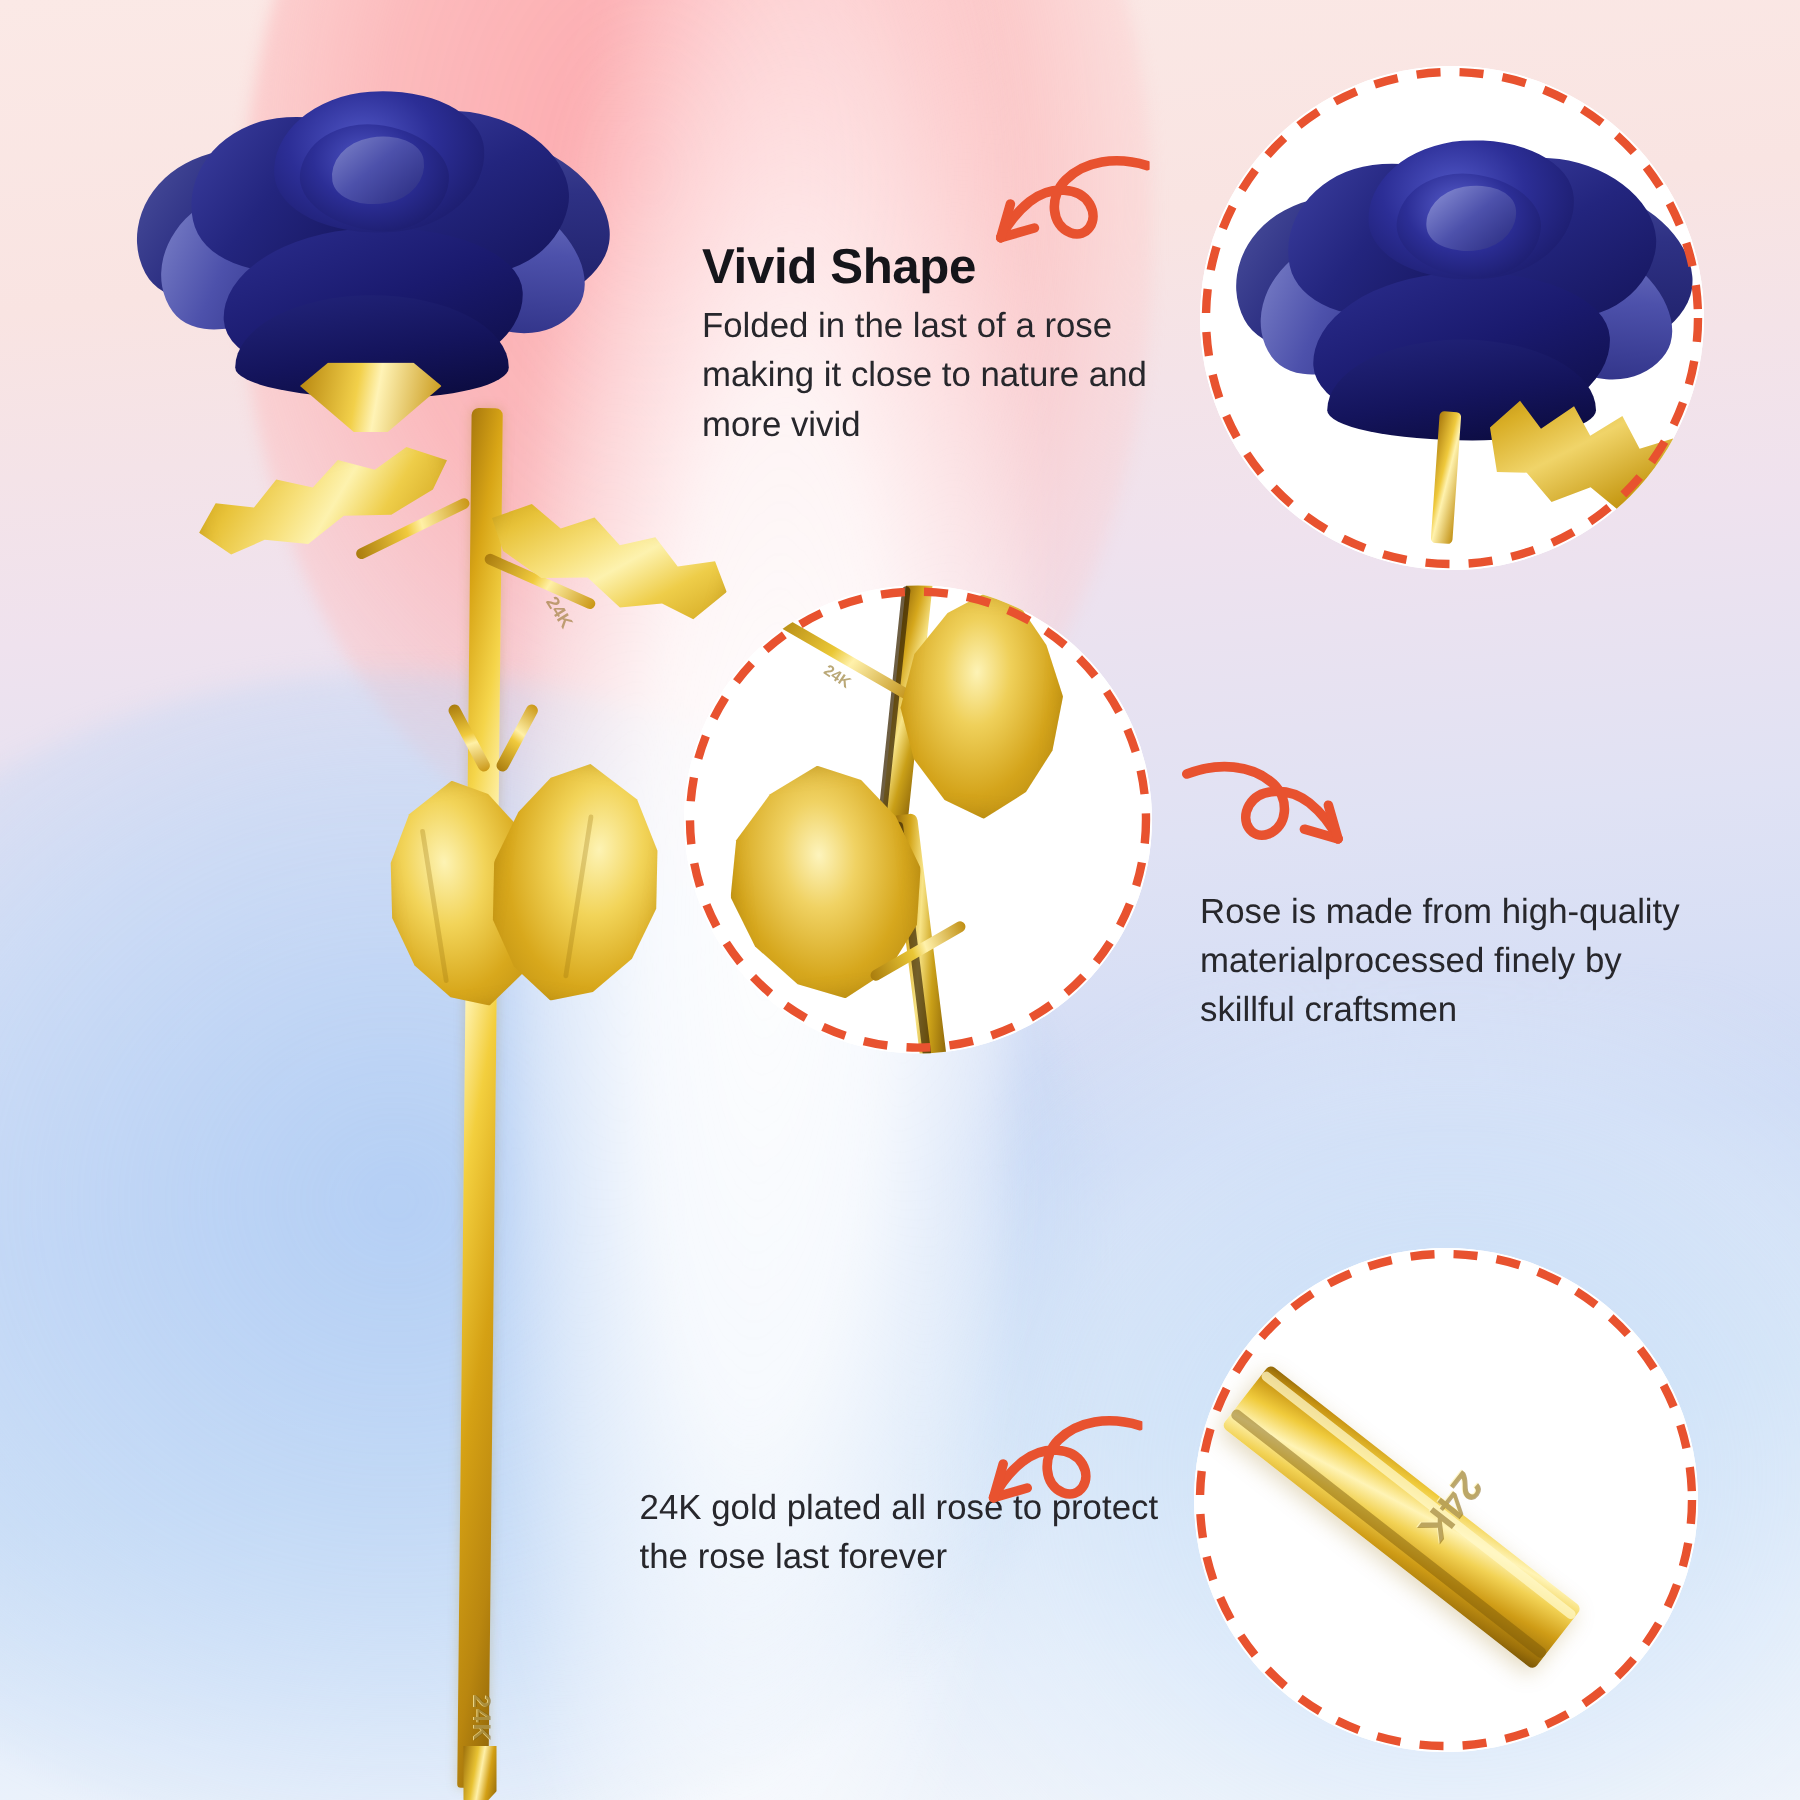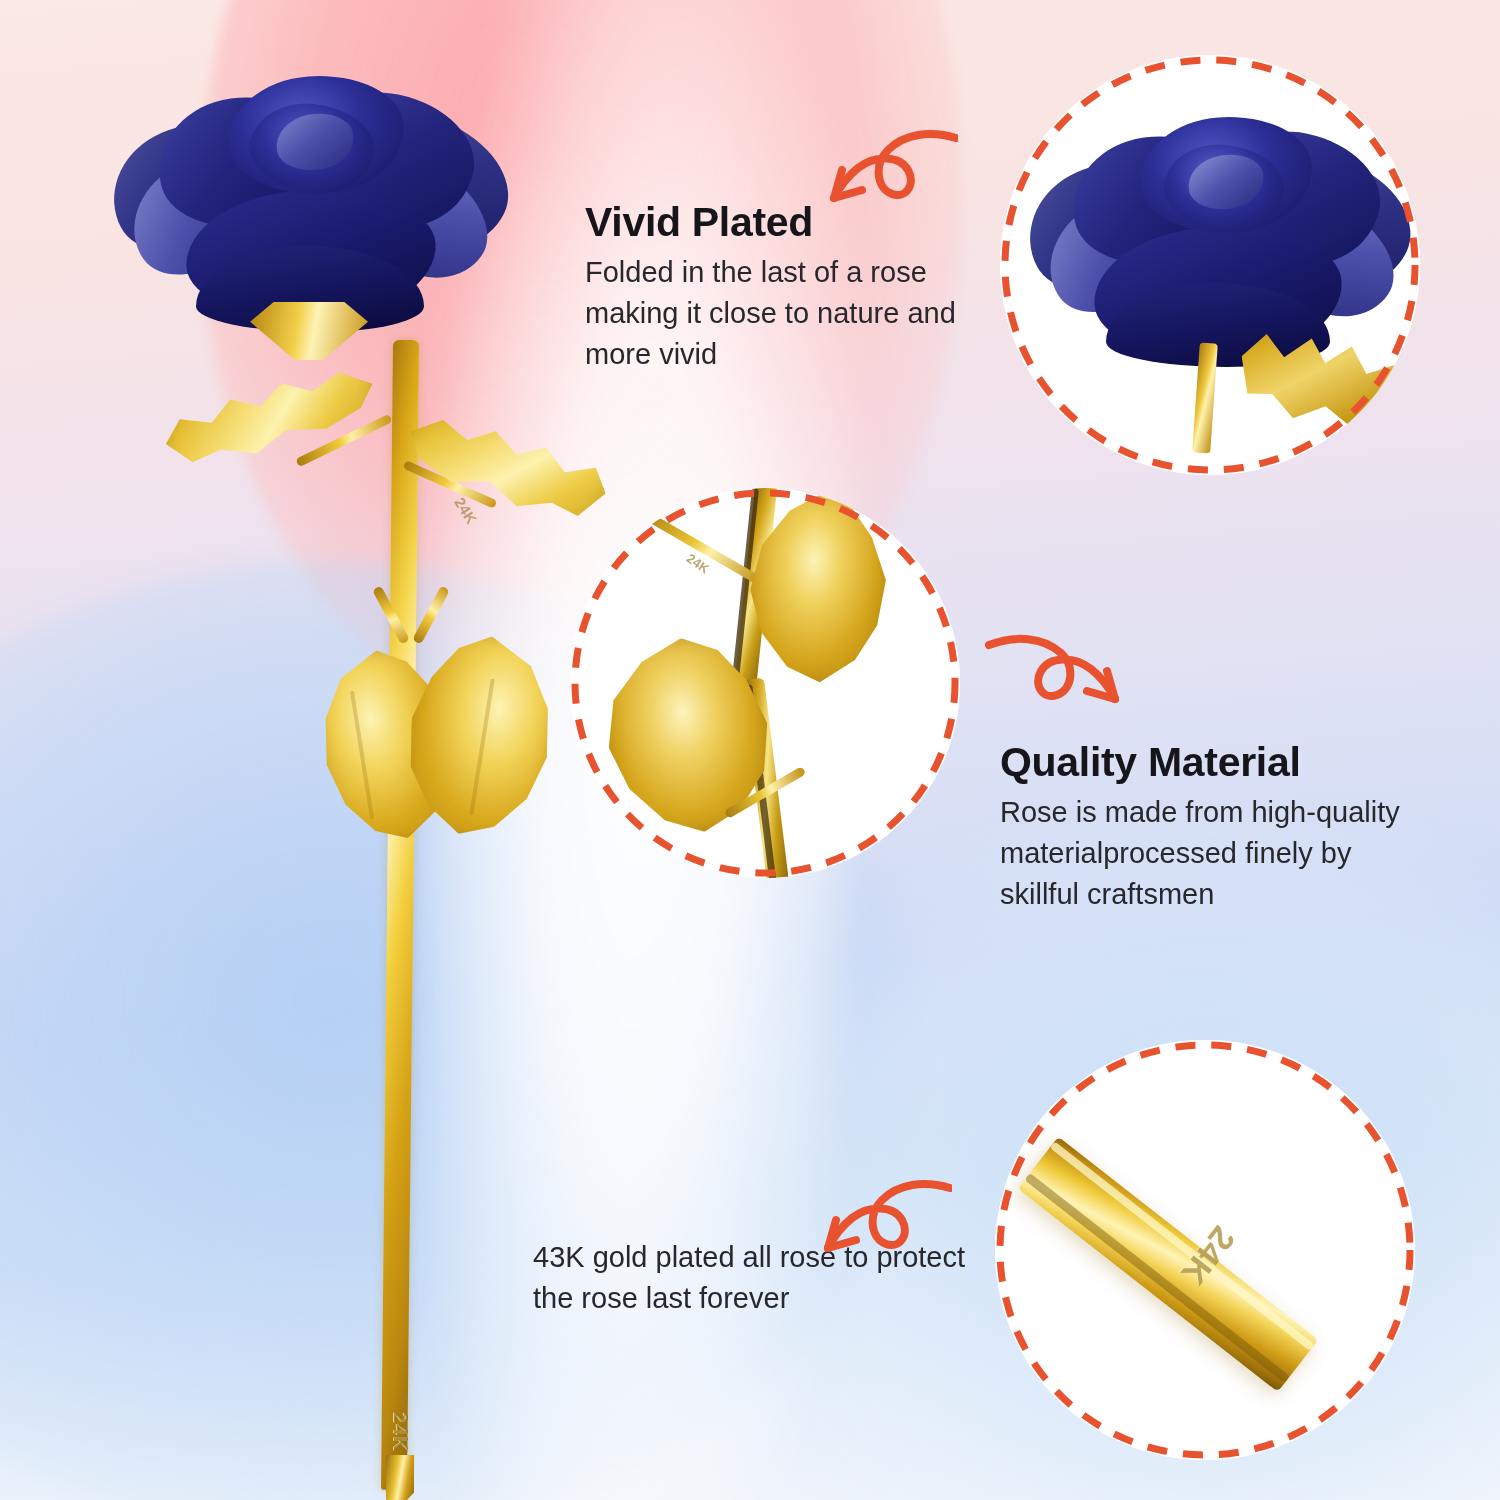--- a/index.html
+++ b/index.html
@@ -139,21 +139,21 @@
     <div class="petal p-front" style="left:86px; top:120px;width:250px;height:130px;transform:rotate(-3deg);"></div>
     <div class="petal p-core" style="left:128px;top:6px;  width:176px;height:118px;transform:rotate(-4deg);"></div>
     <div class="petal p-core" style="left:150px;top:34px; width:124px;height:88px; transform:rotate(6deg);"></div>
     <div class="petal p-hi" style="left:176px;top:44px; width:78px; height:56px; transform:rotate(-10deg);"></div>
     <div class="abs" style="left:96px;top:176px;width:228px;height:86px;border-radius:50% 50% 46% 54%/70% 70% 30% 30%;background:linear-gradient(170deg,#23257c 0%,#14145c 55%,#0a0a3a 100%);"></div>
     <div class="abs" style="left:150px;top:232px;width:118px;height:58px;background:linear-gradient(100deg,#b5840e,#f2d04a 40%,#fff3b6 54%,#c6930f);clip-path:polygon(20% 0,80% 0,100% 34%,62% 100%,38% 100%,0 34%);"></div>
   </div>
 </div>
 
 <div class="feature-block" style="left:585px;top:200px;width:400px;">
-  <h2 class="feature-title">Vivid Plated</h2>
+  <h2 class="feature-title">Vivid Shape</h2>
   <p class="feature-desc">Folded in the last of a rose making it close to nature and more vivid</p>
 </div>
 
 <svg class="arrow" style="left:818px;top:128px;" width="140" height="110" viewBox="0 0 140 110">
   <path d="M138 10 C112 2, 86 6, 70 22 C56 36, 58 60, 74 66 C88 71, 98 56, 90 42 C82 28, 58 26, 40 40 C30 48, 22 58, 16 70" fill="none" stroke="#E8522F" stroke-width="8" stroke-linecap="round"></path>
   <path d="M16 70 L44 62" fill="none" stroke="#E8522F" stroke-width="8" stroke-linecap="round"></path>
   <path d="M16 70 L24 42" fill="none" stroke="#E8522F" stroke-width="8" stroke-linecap="round"></path>
 </svg>
 
 <div class="detail-circle" style="left:1000px;top:55px;width:420px;height:420px;">
@@ -178,21 +178,20 @@
     <div class="abs" style="left:236px;top:272px;width:170px;height:120px;transform:rotate(18deg);
          background:linear-gradient(135deg,#b08109 0%,#d9ae26 20%,#f0d469 42%,#c79a15 70%,#8e6708 100%);
          clip-path:polygon(0 46%,10% 22%,24% 36%,36% 14%,48% 30%,60% 10%,73% 28%,87% 14%,100% 36%,92% 60%,74% 74%,56% 64%,40% 82%,24% 68%,10% 74%);"></div>
   </div>
   <svg class="ring" viewBox="0 0 420 420">
     <circle cx="210" cy="210" r="205" fill="none" stroke="#E8522F" stroke-width="7" stroke-dasharray="20 16" stroke-linecap="butt"></circle>
   </svg>
 </div>
 
 <div class="feature-block" style="left:1000px;top:740px;width:430px;">
-  <h2 class="feature-title">Quality Material</h2>
   <p class="feature-desc">Rose is made from high-quality materialprocessed finely by skillful craftsmen</p>
 </div>
 
 <svg class="arrow" style="left:985px;top:625px;" width="145" height="115" viewBox="0 0 145 115">
   <path d="M4 20 C30 10, 58 12, 76 28 C90 41, 88 64, 72 70 C58 75, 48 60, 56 46 C64 32, 88 30, 106 44 C116 52, 124 62, 130 74" fill="none" stroke="#E8522F" stroke-width="8" stroke-linecap="round"></path>
   <path d="M130 74 L102 66" fill="none" stroke="#E8522F" stroke-width="8" stroke-linecap="round"></path>
   <path d="M130 74 L122 46" fill="none" stroke="#E8522F" stroke-width="8" stroke-linecap="round"></path>
 </svg>
 
 <div class="detail-circle" style="left:570px;top:488px;width:390px;height:390px;">
@@ -223,21 +222,21 @@
 
     <div class="abs" style="left:150px;top:300px;width:90px;height:9px;background:linear-gradient(100deg,#a87b0d,#eac736 45%,#fff1ab 58%,#bf8d10);transform:rotate(-30deg);border-radius:5px;"></div>
     <div class="abs" style="left:116px;top:68px;font-size:13px;color:rgba(130,96,8,.55);font-weight:bold;transform:rotate(34deg);">24K</div>
   </div>
   <svg class="ring" viewBox="0 0 390 390">
     <circle cx="195" cy="195" r="190" fill="none" stroke="#E8522F" stroke-width="7" stroke-dasharray="20 16" stroke-linecap="butt"></circle>
   </svg>
 </div>
 
 <div class="feature-block" style="left:533px;top:1237px;width:470px;">
-  <p class="feature-desc">43K gold plated all rose to protect the rose last forever</p>
+  <p class="feature-desc">24K gold plated all rose to protect the rose last forever</p>
 </div>
 
 <svg class="arrow" style="left:812px;top:1178px;" width="140" height="110" viewBox="0 0 140 110">
   <path d="M138 10 C112 2, 86 6, 70 22 C56 36, 58 60, 74 66 C88 71, 98 56, 90 42 C82 28, 58 26, 40 40 C30 48, 22 58, 16 70" fill="none" stroke="#E8522F" stroke-width="8" stroke-linecap="round"></path>
   <path d="M16 70 L44 62" fill="none" stroke="#E8522F" stroke-width="8" stroke-linecap="round"></path>
   <path d="M16 70 L24 42" fill="none" stroke="#E8522F" stroke-width="8" stroke-linecap="round"></path>
 </svg>
 
 <div class="detail-circle" style="left:995px;top:1040px;width:420px;height:420px;">
   <div class="inner">

